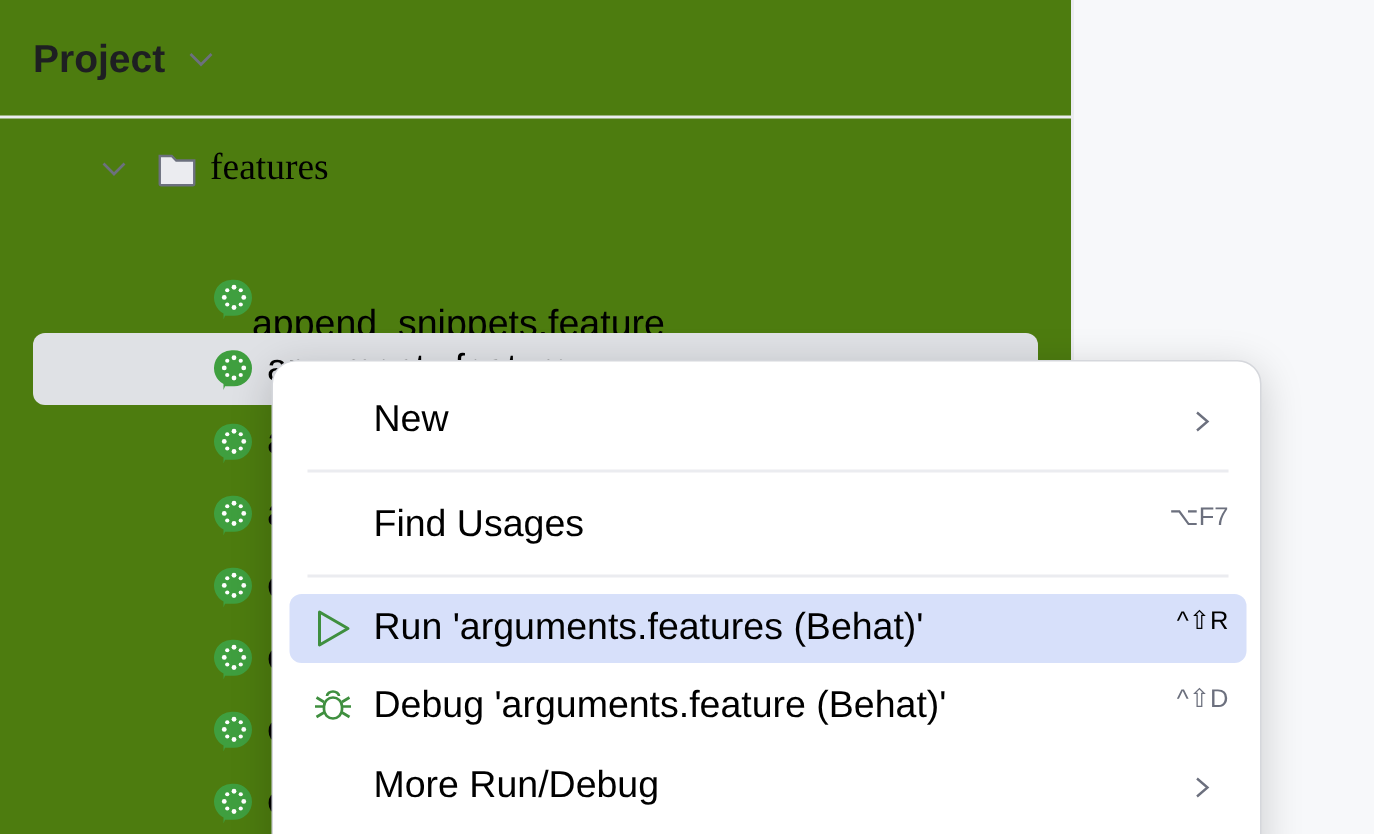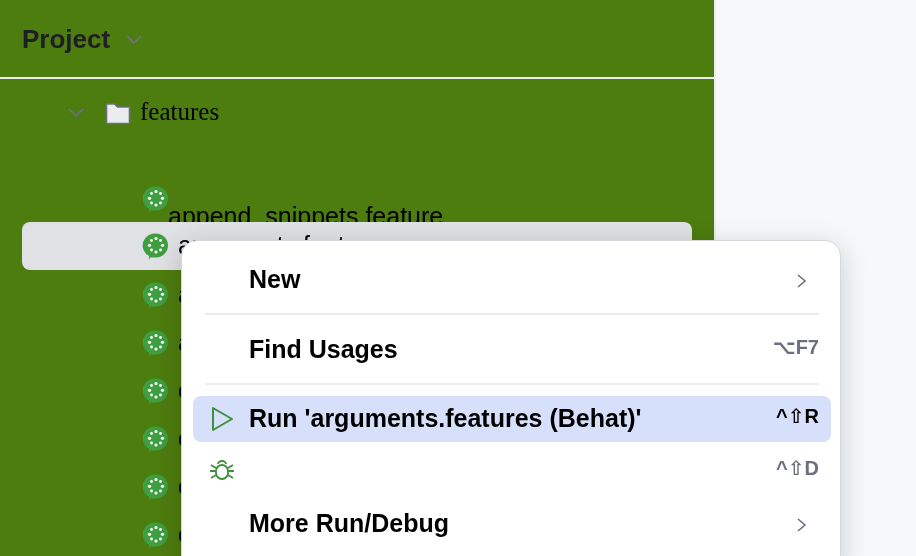--- a/index.html
+++ b/index.html
@@ -8,25 +8,25 @@
   .right-area { position: absolute; left: 718px; top: 0; width: 198px; height: 556px; background: #f7f8fa; }
   .header { position: absolute; left: 0; top: 0; width: 716px; height: 79px; border-bottom: 2px solid #ebecf0; }
   .header .title { position: absolute; left: 22px; top: 24px; font-size: 26px; font-weight: bold; color: #1e1f22; }
   .header .chev { position: absolute; left: 124px; top: 32px; width: 20px; height: 16px; }
   .tree-row { position: absolute; height: 48px; display: flex; align-items: center; font-size: 25px; color: #000; }
   .tree-row.selected { left: 22px; width: 670px; background: #dfe1e5; border-radius: 8px; }
   .tree-row .arrow { position: absolute; width: 20px; height: 20px; }
   .tree-row .icon { position: absolute; width: 28px; height: 28px; }
   .tree-row .label { position: absolute; white-space: nowrap; }
   .popup { position: absolute; left: 181px; top: 240px; width: 660px; height: 340px; background: #ffffff; border-radius: 16px; border: 1px solid #d5d7dc; box-shadow: 0 6px 28px rgba(0,0,0,0.18); }
-  .menu-item { position: absolute; left: 11px; width: 638px; height: 46px; border-radius: 8px; font-weight: bold; }
+  .menu-item { position: absolute; left: 11px; width: 638px; height: 46px; border-radius: 8px; }
   .menu-item.hl { background: #d7e0fa; }
   .menu-item .mi-icon { position: absolute; left: 14px; top: 8px; width: 30px; height: 30px; }
   .menu-item .mi-label { position: absolute; left: 56px; top: 8px; font-size: 25px; white-space: nowrap; color: #000; }
-  .menu-item .mi-shortcut { position: absolute; right: 12px; top: 8px; font-size: 20px; color: #6c707e; white-space: nowrap; }
+  .menu-item .mi-shortcut { position: absolute; right: 12px; top: 8px; font-size: 17px; color: #6c707e; white-space: nowrap; }
   .menu-item.hl .mi-shortcut { color: #000; }
   .menu-item .mi-sub { position: absolute; right: 22px; top: 14px; width: 14px; height: 20px; }
   .sep { position: absolute; left: 23px; width: 614px; height: 2px; background: #ebecf0; }
 </style>
 </head>
 <body>
 
 <div class="panel">
   <div class="header">
     <span class="title">Project</span>
@@ -201,20 +201,21 @@
     <span class="mi-shortcut">^⇧R</span>
   </div>
   <div class="menu-item" style="top:207px;">
     <svg class="mi-icon" viewBox="0 0 30 30">
         <g fill="none" stroke="#3f8f3f" stroke-width="1.8">
           <path d="M11 8 a4 3 0 0 1 8 0"></path>
           <rect x="9" y="9" width="12" height="14" rx="6"></rect>
           <path d="M3 15 h6 M21 15 h6 M4 9 l5 3 M26 9 l-5 3 M4 22 l5 -3 M26 22 l-5 -3"></path>
         </g>
       </svg>
+    <span class="mi-label">Debug 'arguments.feature (Behat)'</span>
     <span class="mi-shortcut">^⇧D</span>
   </div>
   <div class="menu-item" style="top:260px;">
     <span class="mi-label">More Run/Debug</span>
     <svg class="mi-sub" viewBox="0 0 14 20">
         <path d="M3 4 L10 10 L3 16" fill="none" stroke="#6c707e" stroke-width="1.6"></path>
       </svg>
   </div>
 </div>
 

